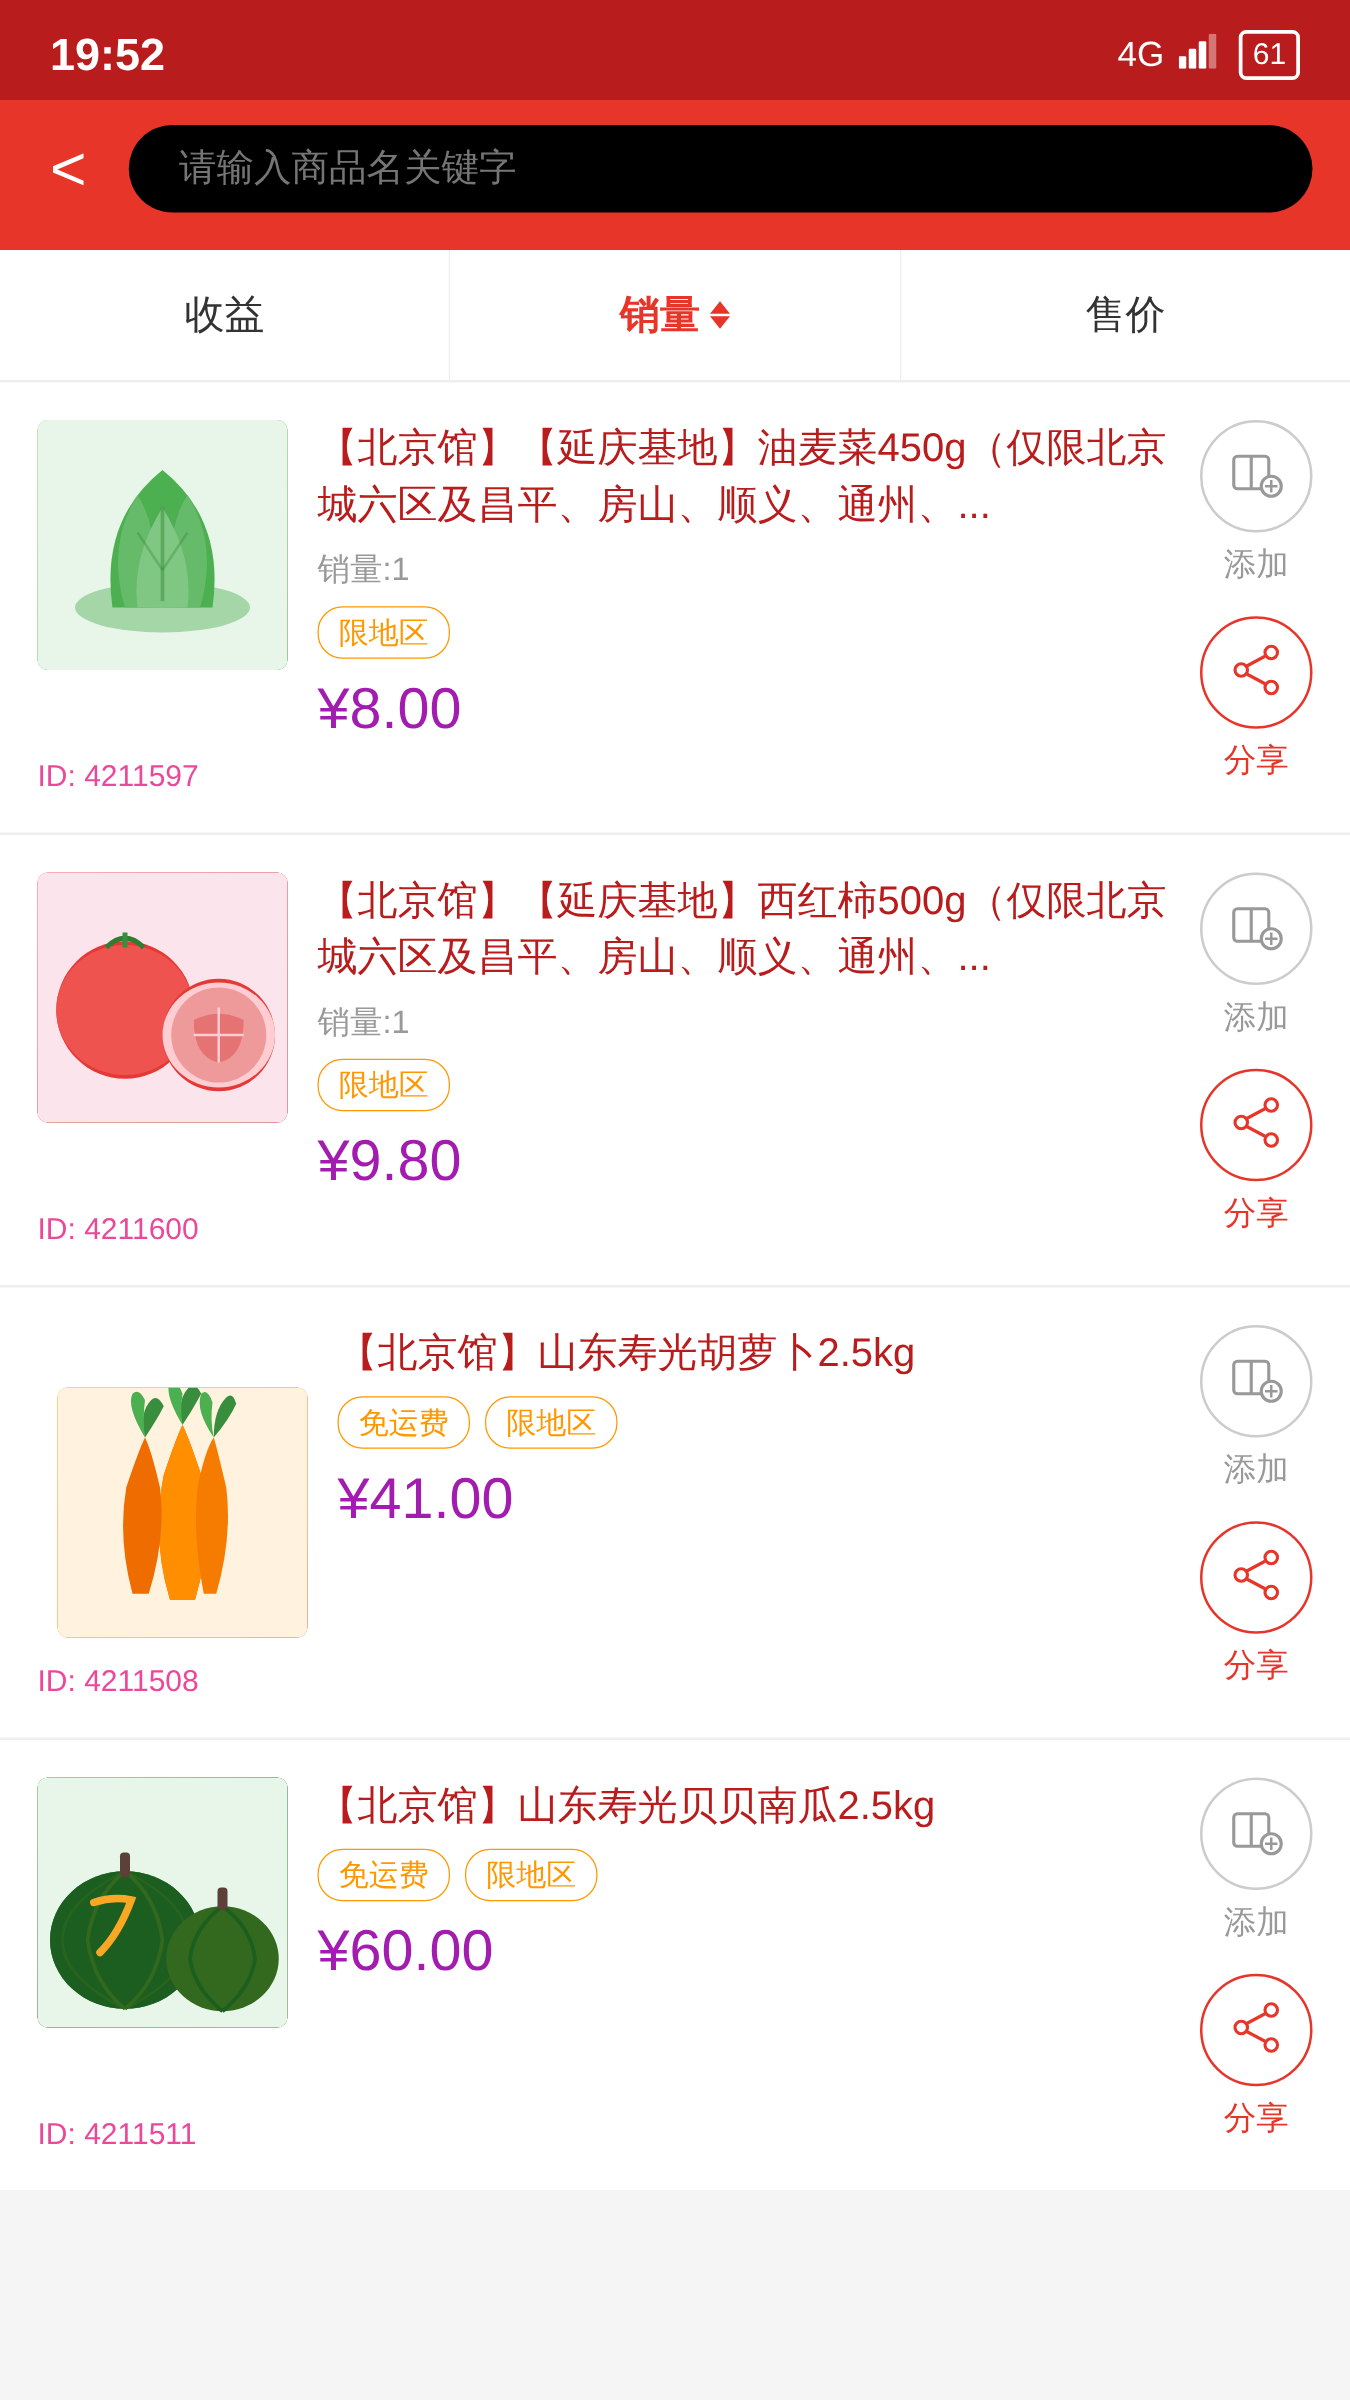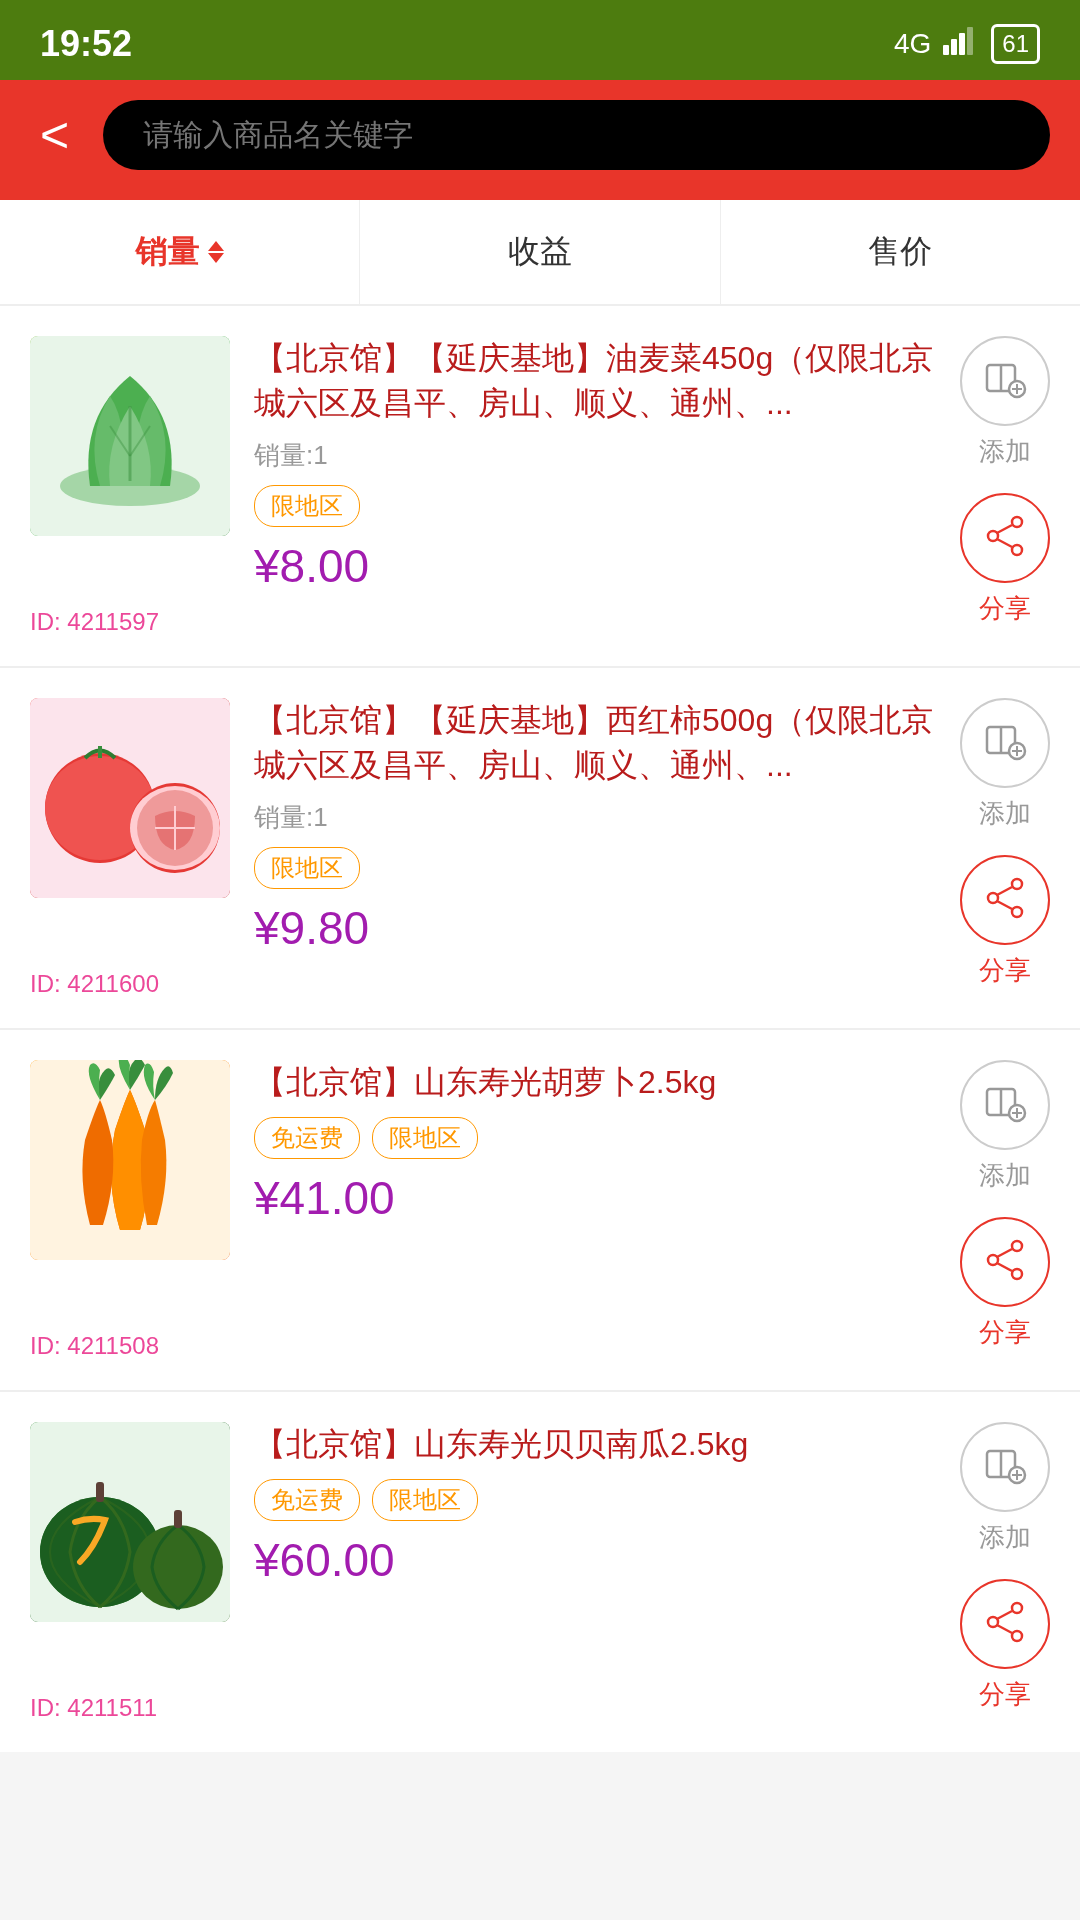--- a/index.html
+++ b/index.html
@@ -8,21 +8,21 @@
     body {
       font-family: -apple-system, BlinkMacSystemFont, 'PingFang SC', 'Helvetica Neue', sans-serif;
       background: #f5f5f5;
       width: 1080px;
       min-height: 1920px;
       overflow-x: hidden;
     }
 
     
     .status-bar {
-      background: #4d7c0f;
+      background: #b91c1c;
       color: white;
       display: flex;
       justify-content: space-between;
       align-items: center;
       padding: 18px 40px 10px 40px;
       height: 80px;
     }
 
     .status-time {
       font-size: 36px;
@@ -309,29 +309,29 @@
     </div>
   </div>
 </div>
 
 <div class="header">
   <span class="back-btn">&lt;</span>
   <input class="search-bar" type="text" placeholder="请输入商品名关键字" style="">
 </div>
 
 <div class="sort-tabs">
+  <div class="sort-tab">
+    <span>收益</span>
+  </div>
   <div class="sort-tab active">
     <span>销量</span>
     <div class="sort-arrows">
       <span class="arrow-up"></span>
       <span class="arrow-down"></span>
     </div>
-  </div>
-  <div class="sort-tab">
-    <span>收益</span>
   </div>
   <div class="sort-tab">
     <span>售价</span>
   </div>
 </div>
 
 <div class="product-list" id="product-list">
 <div class="product-card">
     <div style="display:flex; flex-direction:column; justify-content:space-between;">
       <div class="product-image img-lettuce">
@@ -442,21 +442,21 @@
               <line x1="14" y1="19" x2="29" y2="11"></line>
               <line x1="14" y1="25" x2="29" y2="33"></line>
             </svg>
           </span>
         </div>
         <span class="action-label share">分享</span>
       </div>
     </div>
   </div>
     <div class="product-card">
-    <div style="display:flex; flex-direction:column; justify-content:flex-start;">
+    <div style="display:flex; flex-direction:column; justify-content:center;margin-left:16px;">
       <div class="product-image img-carrot">
         <svg viewBox="0 0 200 200" xmlns="http://www.w3.org/2000/svg">
     <rect width="200" height="200" fill="#fff3e0"></rect>
 
     <path d="M90,170 Q75,120 85,70 Q95,40 100,30 Q105,40 115,70 Q125,120 110,170 Z" fill="#ef6c00"></path>
     <path d="M90,170 Q75,120 85,70 Q95,40 100,30 Q105,40 115,70 Q125,120 110,170 Z" fill="#ff8f00"></path>
     <path d="M60,165 Q48,120 55,80 Q65,50 70,40 Q75,50 82,80 Q87,120 73,165 Z" fill="#ef6c00"></path>
     <path d="M127,165 Q140,120 135,80 Q128,50 125,40 Q118,50 112,80 Q108,120 117,165 Z" fill="#f57c00"></path>
 
     <path d="M70,40 Q65,20 75,10 Q80,5 85,15 Q80,25 70,40" fill="#388e3c"></path>

